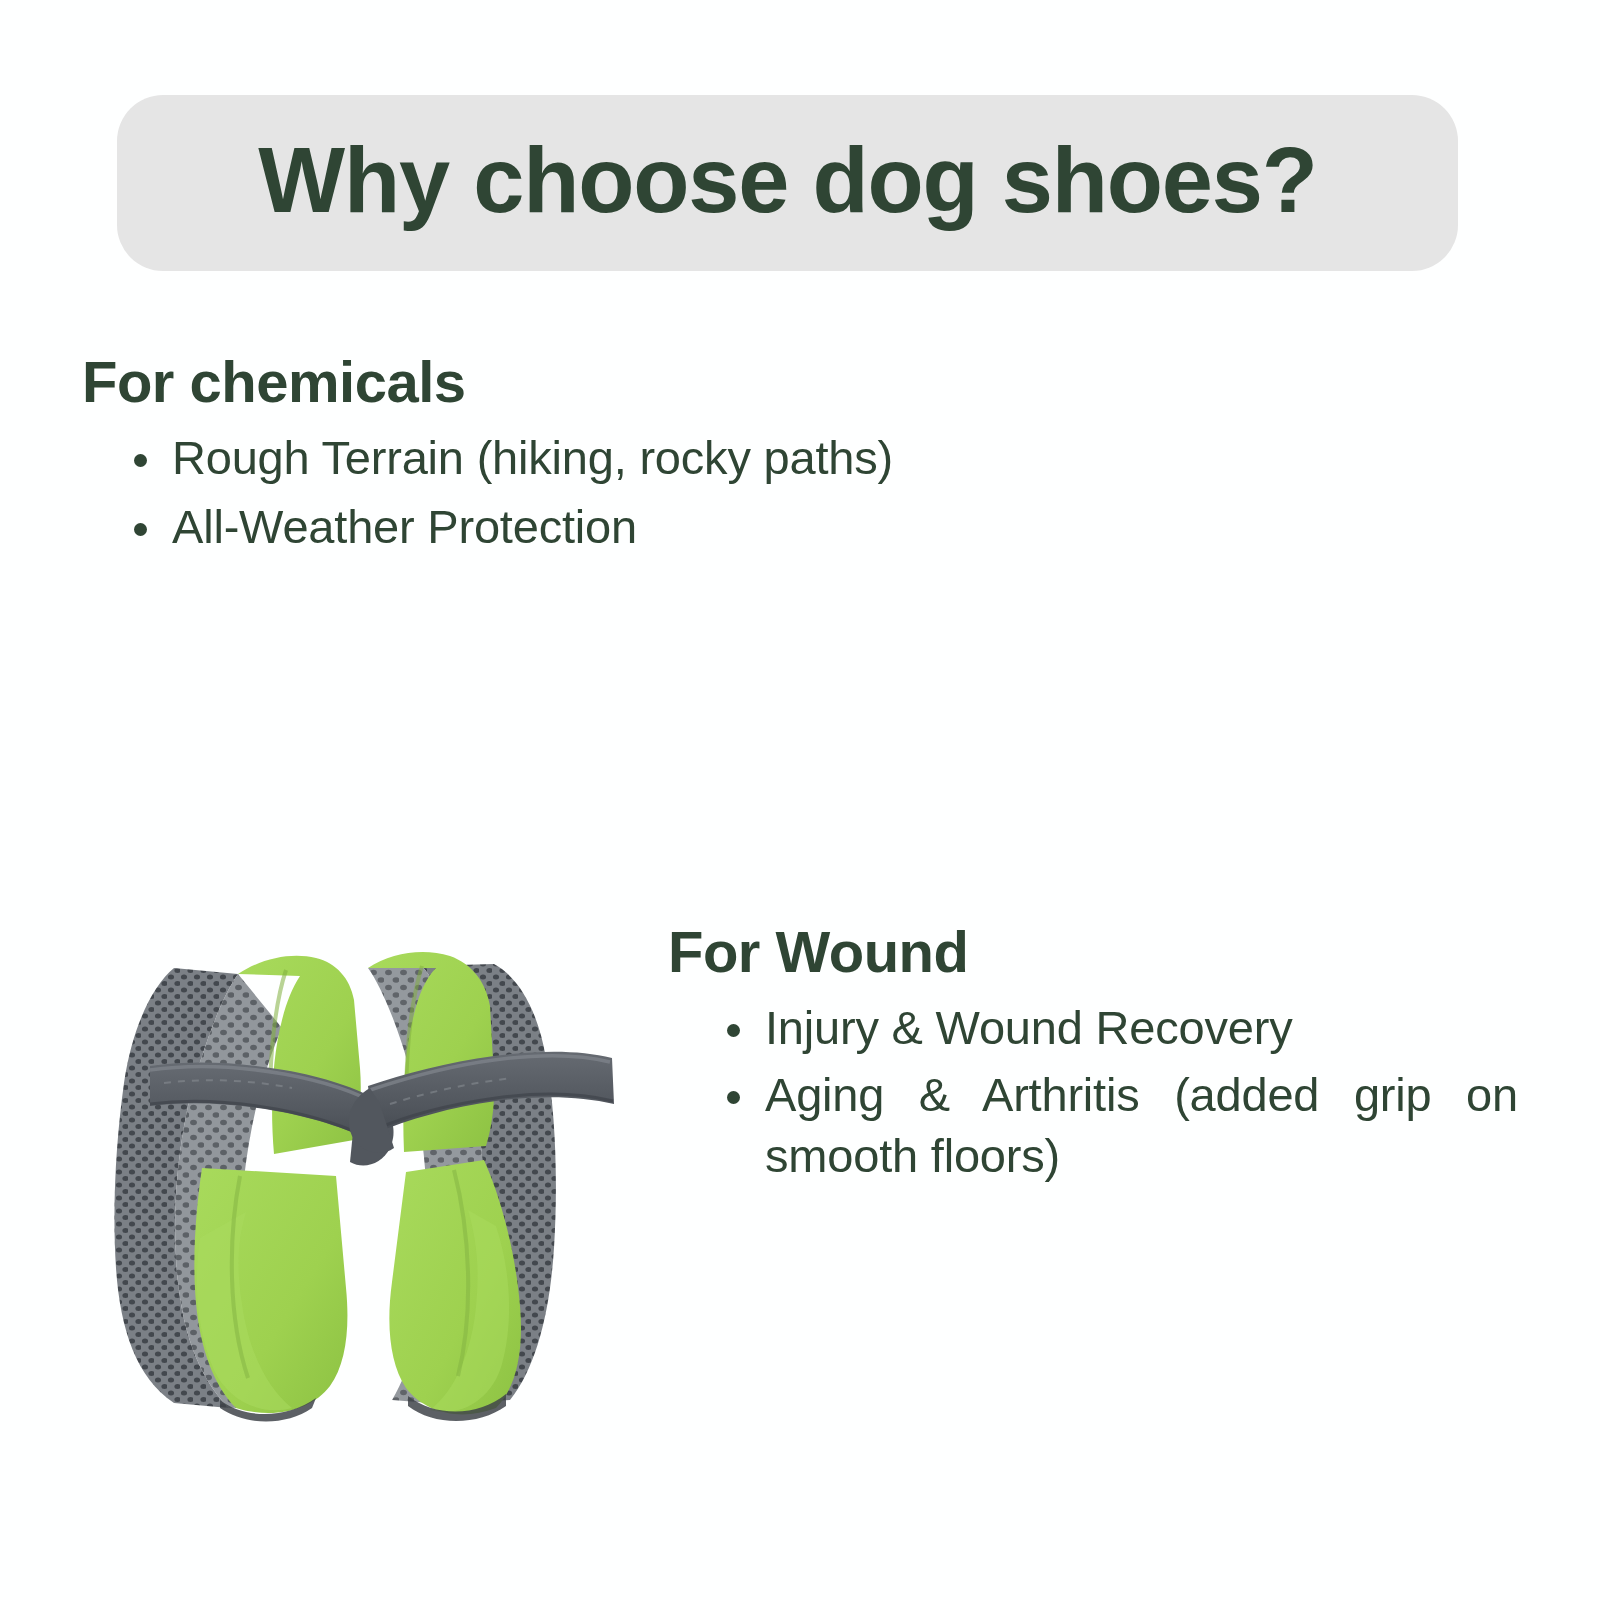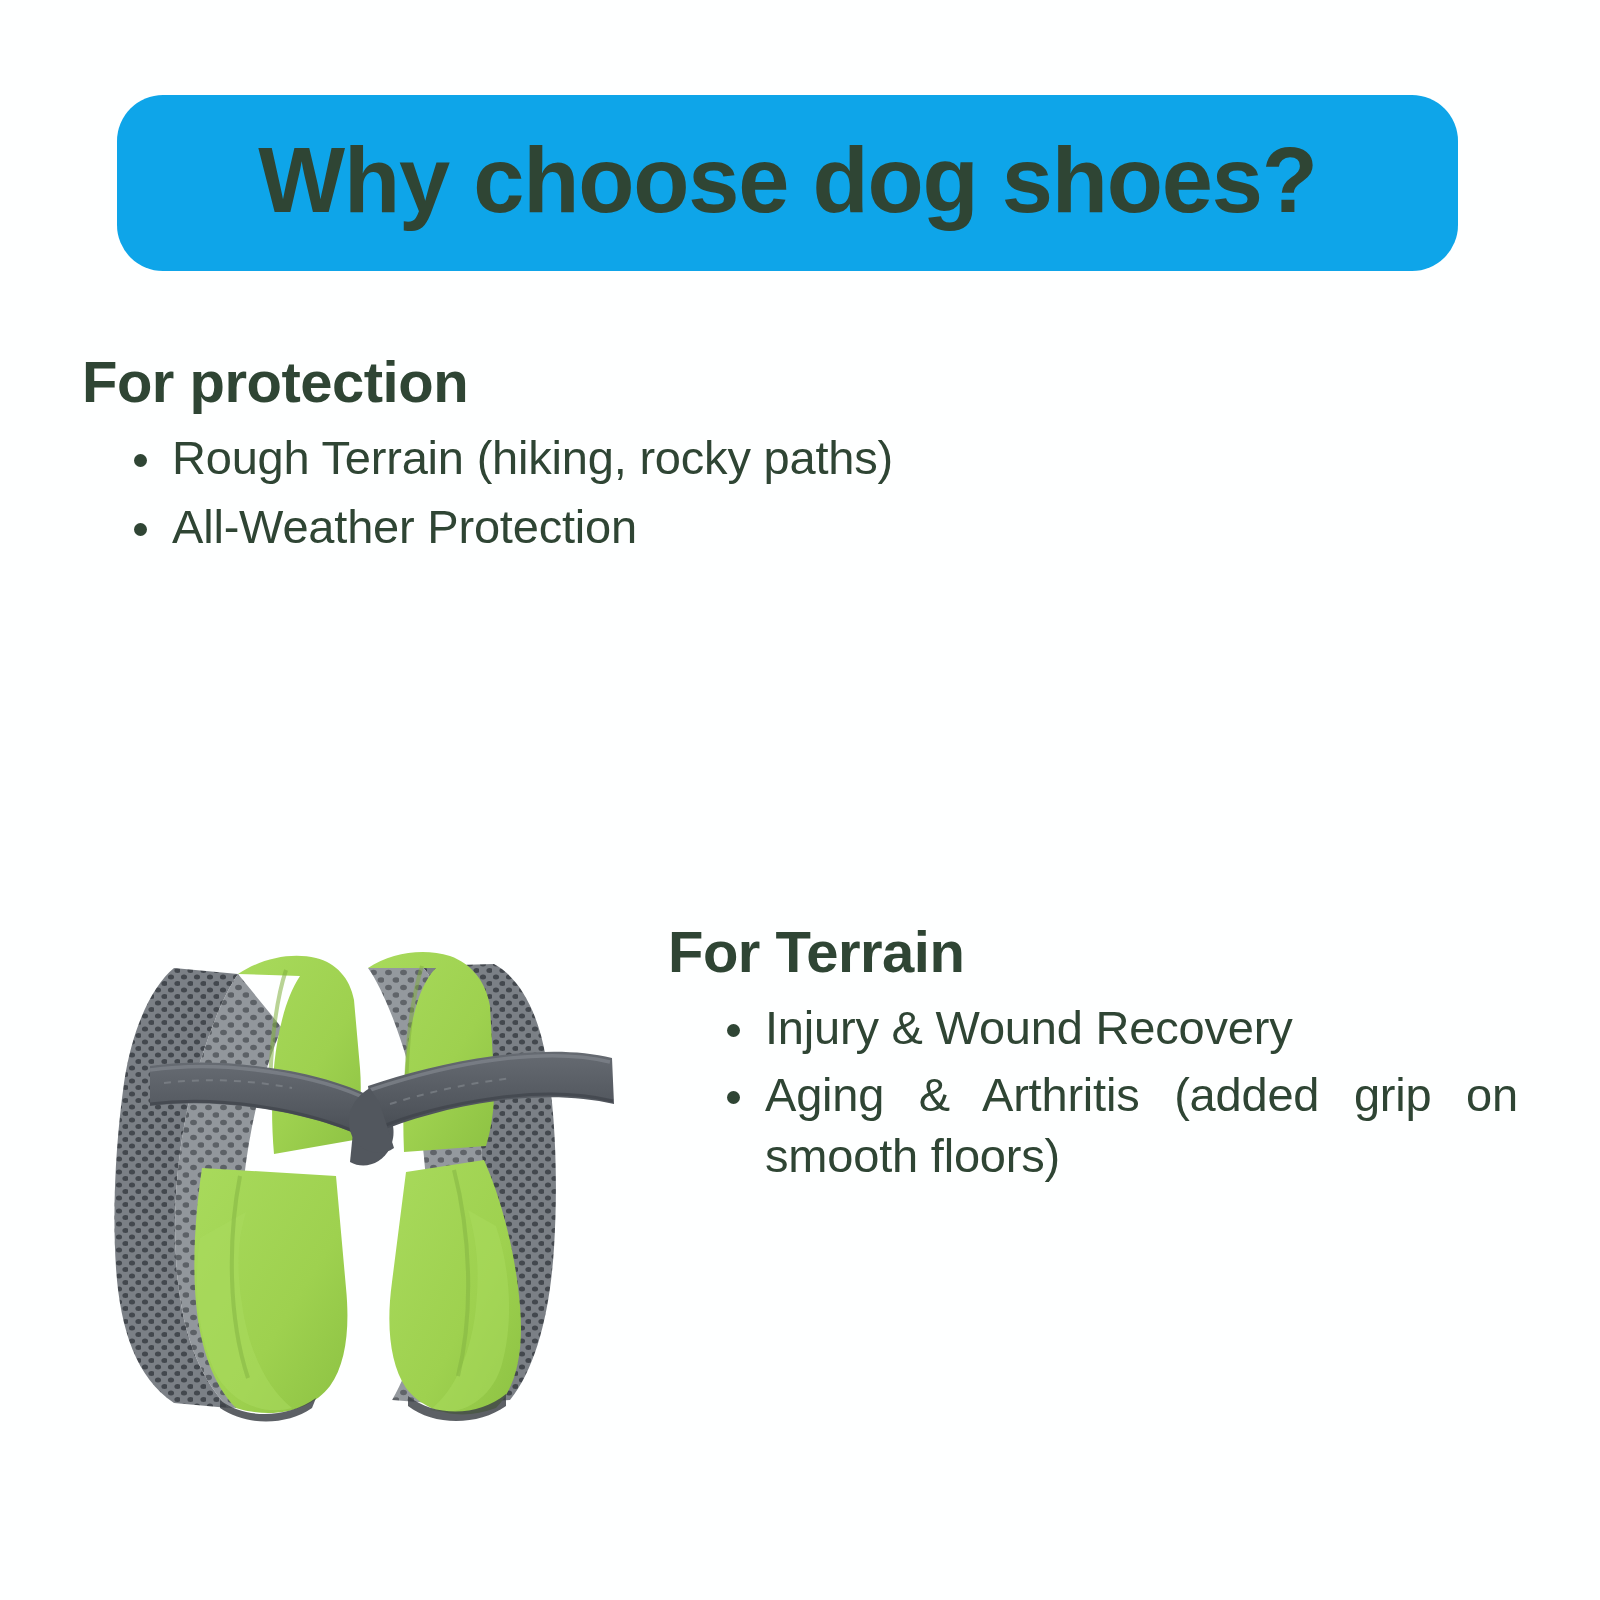--- a/index.html
+++ b/index.html
@@ -16,21 +16,21 @@
     -webkit-font-smoothing: antialiased;
   }
 
   
   .title-banner {
     position: absolute;
     left: 117px;
     top: 95px;
     width: 1341px;
     height: 176px;
-    background: #0ea5e9;
+    background: #e5e5e5;
     border-radius: 46px;
     display: flex;
     align-items: center;
     justify-content: center;
     box-sizing: border-box;
   }
   .title-text {
     font-size: 92px;
     font-weight: 700;
     color: #2f4534;
@@ -114,21 +114,21 @@
   }
 </style>
 </head>
 <body>
 
 <div class="title-banner">
   <div class="title-text">Why choose dog shoes?</div>
 </div>
 
 <div class="protection-section">
-  <h2 class="section-heading">For protection</h2>
+  <h2 class="section-heading">For chemicals</h2>
   <ul class="bullet-list">
     <li class="bullet-item">Rough Terrain (hiking, rocky paths)</li>
     <li class="bullet-item">All-Weather Protection</li>
   </ul>
 </div>
 
 <div class="product-photo">
   <svg viewBox="0 0 620 530" xmlns="http://www.w3.org/2000/svg" aria-hidden="true">
     <defs>
       <pattern id="meshpat" width="13" height="13" patternUnits="userSpaceOnUse">
@@ -231,18 +231,18 @@
       <path d="M350 222 C384 207 428 196 472 190 C516 184 556 185 589 193" stroke="#3e434a" stroke-width="3" fill="none" opacity="0.7"></path>
       <path d="M366 196 C404 184 446 175 488 170" stroke="#8a8f96" stroke-width="2" stroke-dasharray="7 7" fill="none" opacity="0.55"></path>
 
       <path d="M346 180 C328 190 320 210 328 228 C336 244 356 250 370 240
                L356 196 Z" fill="#52575e"></path>
     </g>
   </svg>
 </div>
 
 <div class="health-section">
-  <h2 class="section-heading">For Terrain</h2>
+  <h2 class="section-heading">For Wound</h2>
   <ul class="bullet-list">
     <li class="bullet-item">Injury &amp; Wound Recovery</li>
     <li class="bullet-item">Aging &amp; Arthritis (added grip on smooth floors)</li>
   </ul>
 </div>
 
 </body></html>

